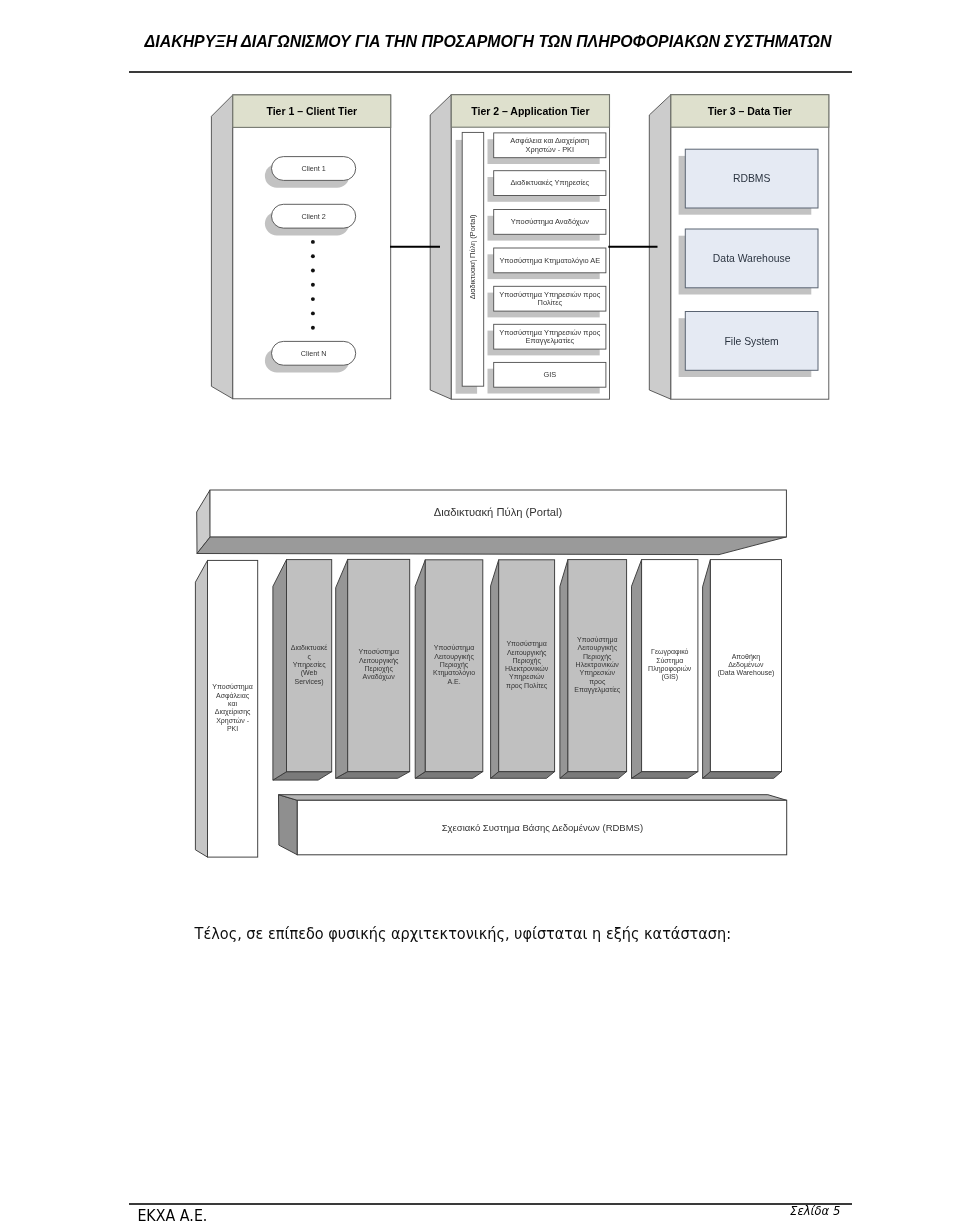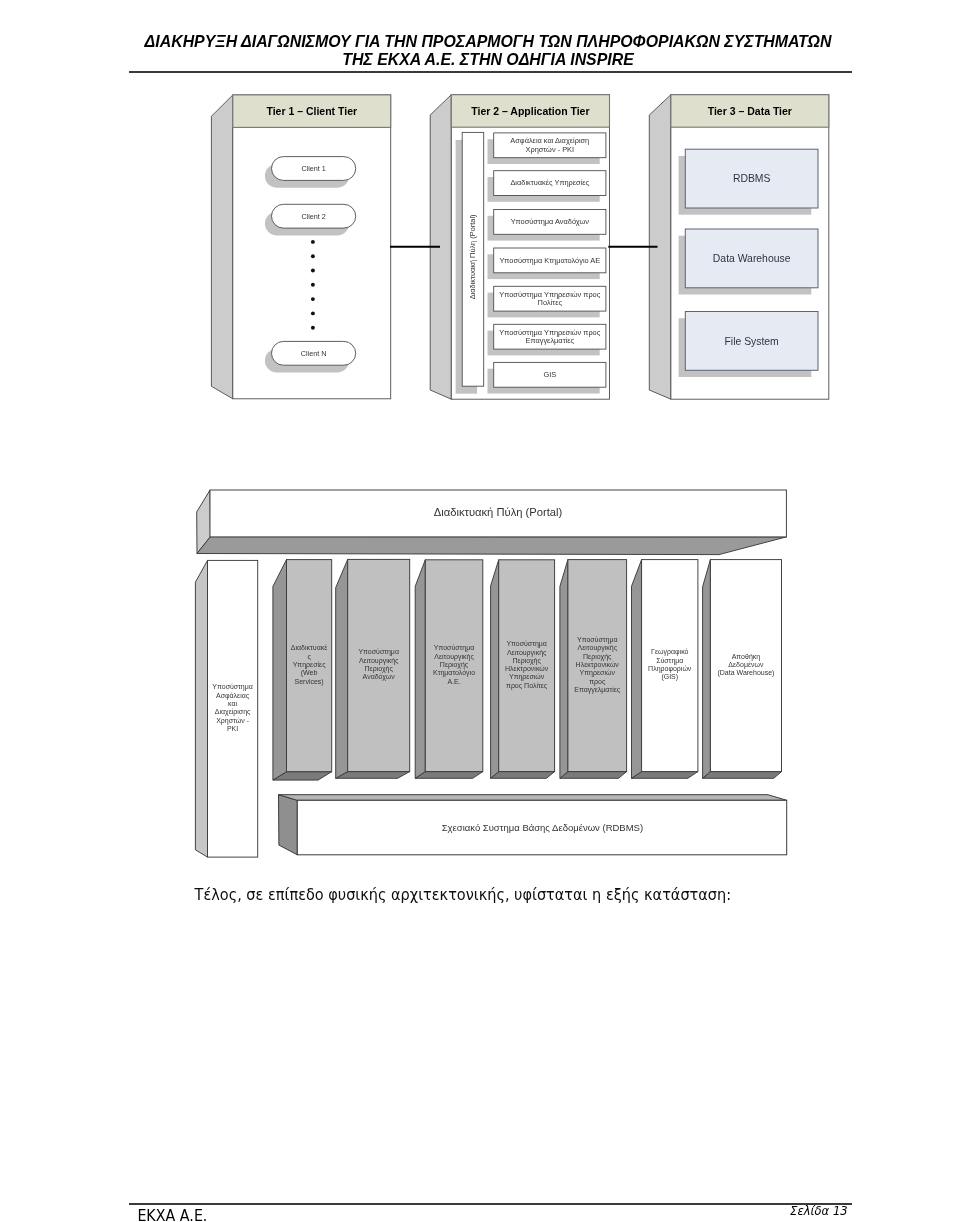--- a/index.html
+++ b/index.html
@@ -42,21 +42,20 @@
   .col-txt{font-size:7px;fill:#333;}
   .bar-txt{font-size:9.5px;fill:#333;}
   .top-bar-txt{font-size:11.2px;fill:#333;}
 </style>
 </head>
 <body>
 
 <div class="page">
 
   <div class="hdr-line" id="hdr1">ΔΙΑΚΗΡΥΞΗ ΔΙΑΓΩΝΙΣΜΟΥ ΓΙΑ ΤΗΝ ΠΡΟΣΑΡΜΟΓΗ ΤΩΝ ΠΛΗΡΟΦΟΡΙΑΚΩΝ ΣΥΣΤΗΜΑΤΩΝ</div>
-  <div class="hdr-line" id="hdr2">ΤΗΣ ΕΚΧΑ Α.Ε. ΣΤΗΝ ΟΔΗΓΙΑ INSPIRE</div>
   <div class="rule" style="top:70.7px;height:1.9px"></div>
 
   <svg class="abs smooth" id="tier-svg" style="left:0px;top:0px" width="960" height="430" viewBox="0 0 960 430">
       <g>
         <path d="M232.8,94.9 L211.4,116.3 L211.4,386.3 L232.8,398.8 Z" fill="#cccccc" stroke="#4d4d4d" stroke-width="0.9"></path>
         <rect x="232.8" y="94.9" width="157.89999999999998" height="303.9" fill="#ffffff" stroke="#4d4d4d" stroke-width="0.9"></rect>
         <rect x="232.8" y="94.9" width="157.89999999999998" height="32.5" fill="#dee0cd" stroke="#757870" stroke-width="1.1"></rect>
         <text x="311.75" y="114.80000000000001" text-anchor="middle" class="tier-title">Tier 1 – Client Tier</text>
         <g>
           <rect x="264.9" y="164" width="84.2" height="23.8" rx="11.9" ry="11.9" fill="#c2c2c2" stroke="none"></rect>
@@ -255,19 +254,19 @@
         </g>
       </g>
       <g>
         <path d="M297.3,800.3 L278.5,794.7 L278.9,845.1 L297.3,854.8 Z" fill="#8f8f8f" stroke="#3b3b3b" stroke-width="1"></path>
         <path d="M297.3,800.3 L278.5,794.7 L767.9,794.7 L786.7,800.3 Z" fill="#b5b5b5" stroke="#3b3b3b" stroke-width="1"></path>
         <rect x="297.3" y="800.3" width="489.4" height="54.5" fill="#ffffff" stroke="#3b3b3b" stroke-width="1"></rect>
         <text x="542.4" y="831.3" text-anchor="middle" class="bar-txt">Σχεσιακό Συστημα Βάσης Δεδομένων (RDBMS)</text>
       </g>
     </svg>
 
-  <div class="para" style="top:885px">Τέλος, σε επίπεδο φυσικής αρχιτεκτονικής, υφίσταται η εξής κατάσταση:</div>
+  <div class="para" style="top:924px">Τέλος, σε επίπεδο φυσικής αρχιτεκτονικής, υφίσταται η εξής κατάσταση:</div>
 
   <div class="rule" style="top:1202.6px;height:2px"></div>
   <div class="foot" id="foot-left">ΕΚΧΑ Α.Ε.</div>
-  <div class="foot" id="foot-right">Σελίδα 13</div>
+  <div class="foot" id="foot-right">Σελίδα 5</div>
 
 </div>
 
 </body></html>

